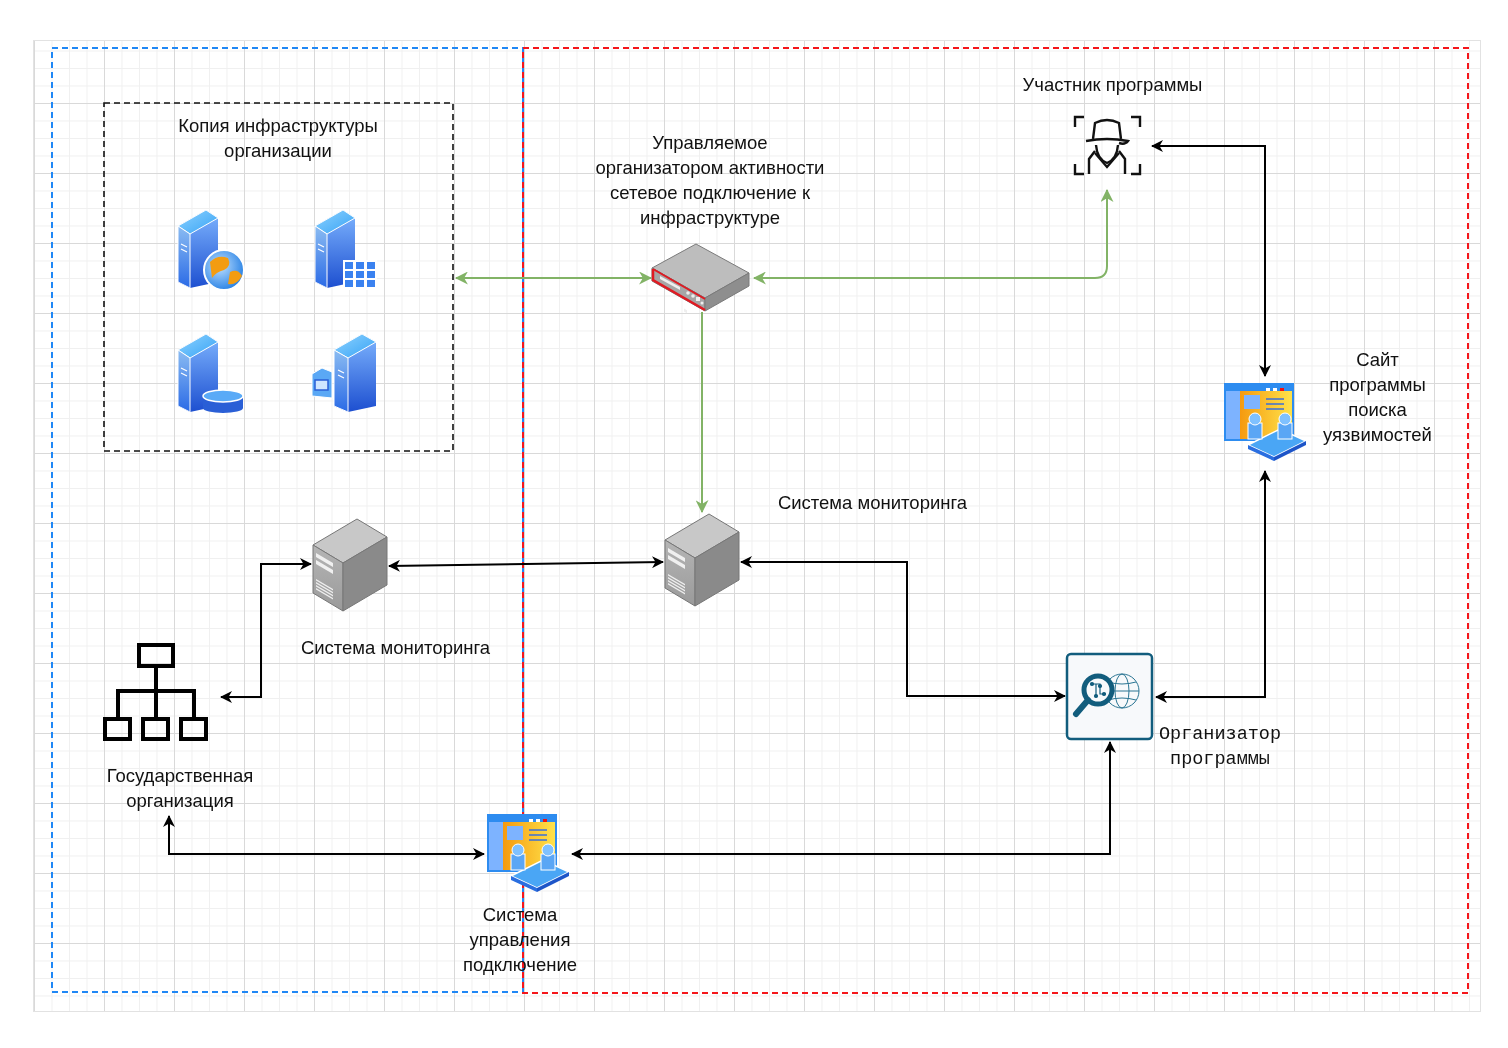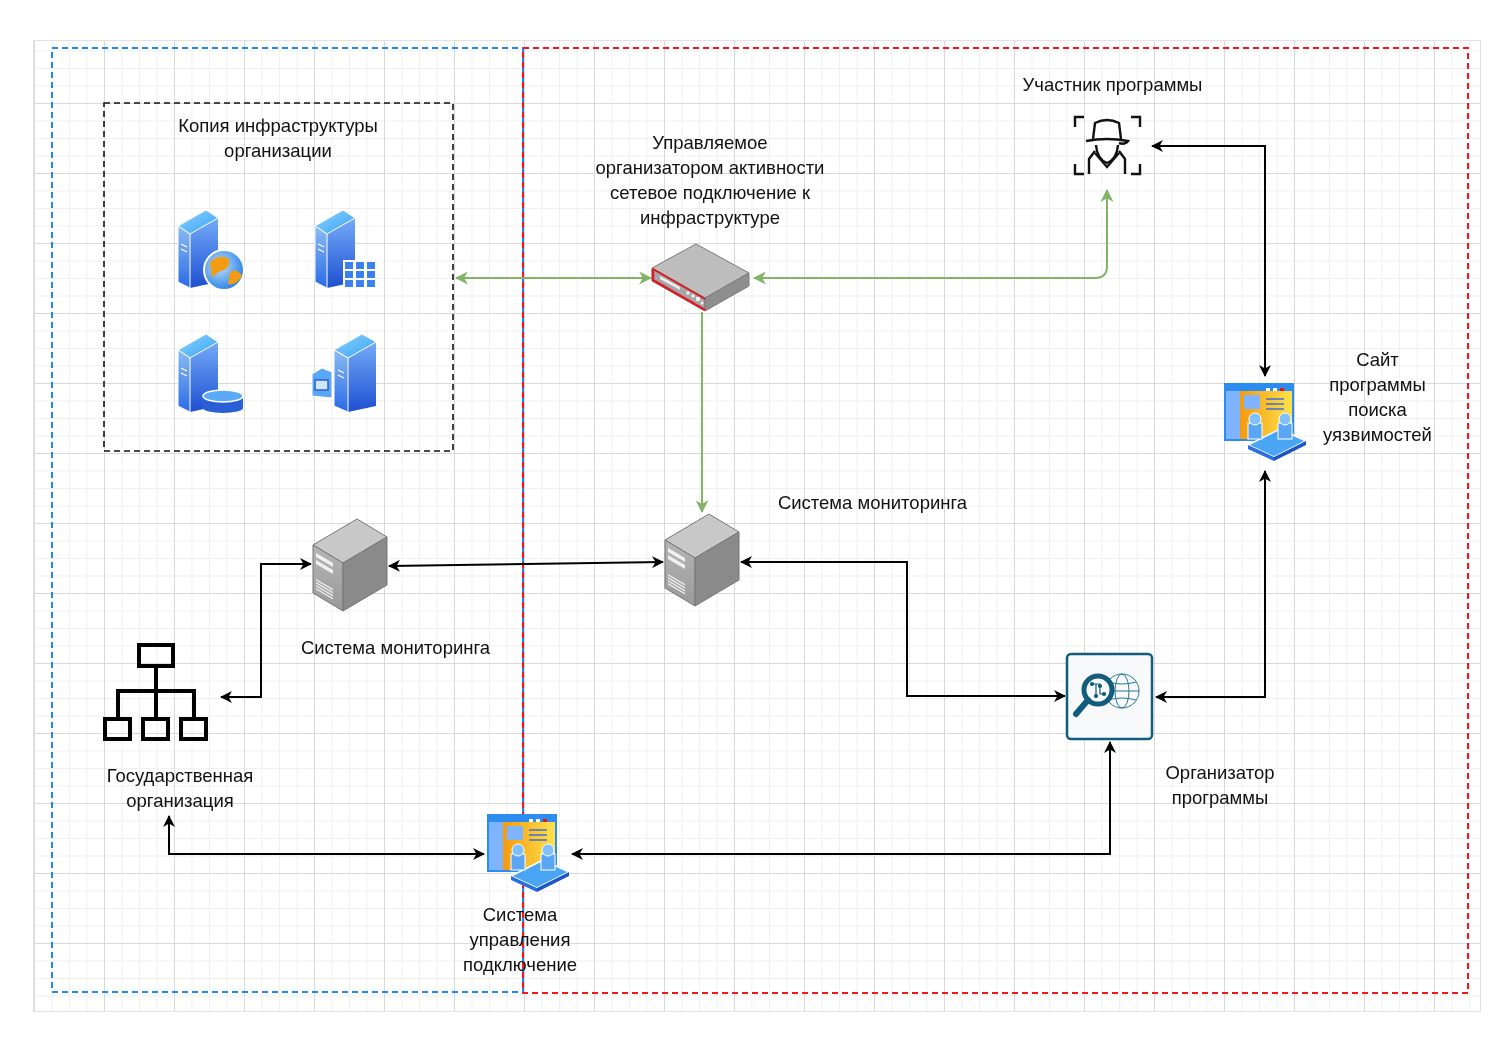--- a/index.html
+++ b/index.html
@@ -269,21 +269,21 @@
 
 <div class="lbl" style="left:268px; top:635px; width:255px;">
   <div>Система мониторинга</div>
 </div>
 
 <div class="lbl" style="left:75px; top:763px; width:210px;">
   <div>Государственная</div>
   <div>организация</div>
 </div>
 
-<div class="lbl" style="left:1150px; top:760px; width:140px;">
+<div class="lbl" style="left:1150px; top:722px; width:140px;font-family:Liberation Mono, monospace;">
   <div>Организатор</div>
   <div>программы</div>
 </div>
 
 <div class="lbl" style="left:440px; top:902px; width:160px;">
   <div>Система</div>
   <div>управления</div>
   <div>подключение</div>
 </div>
 

